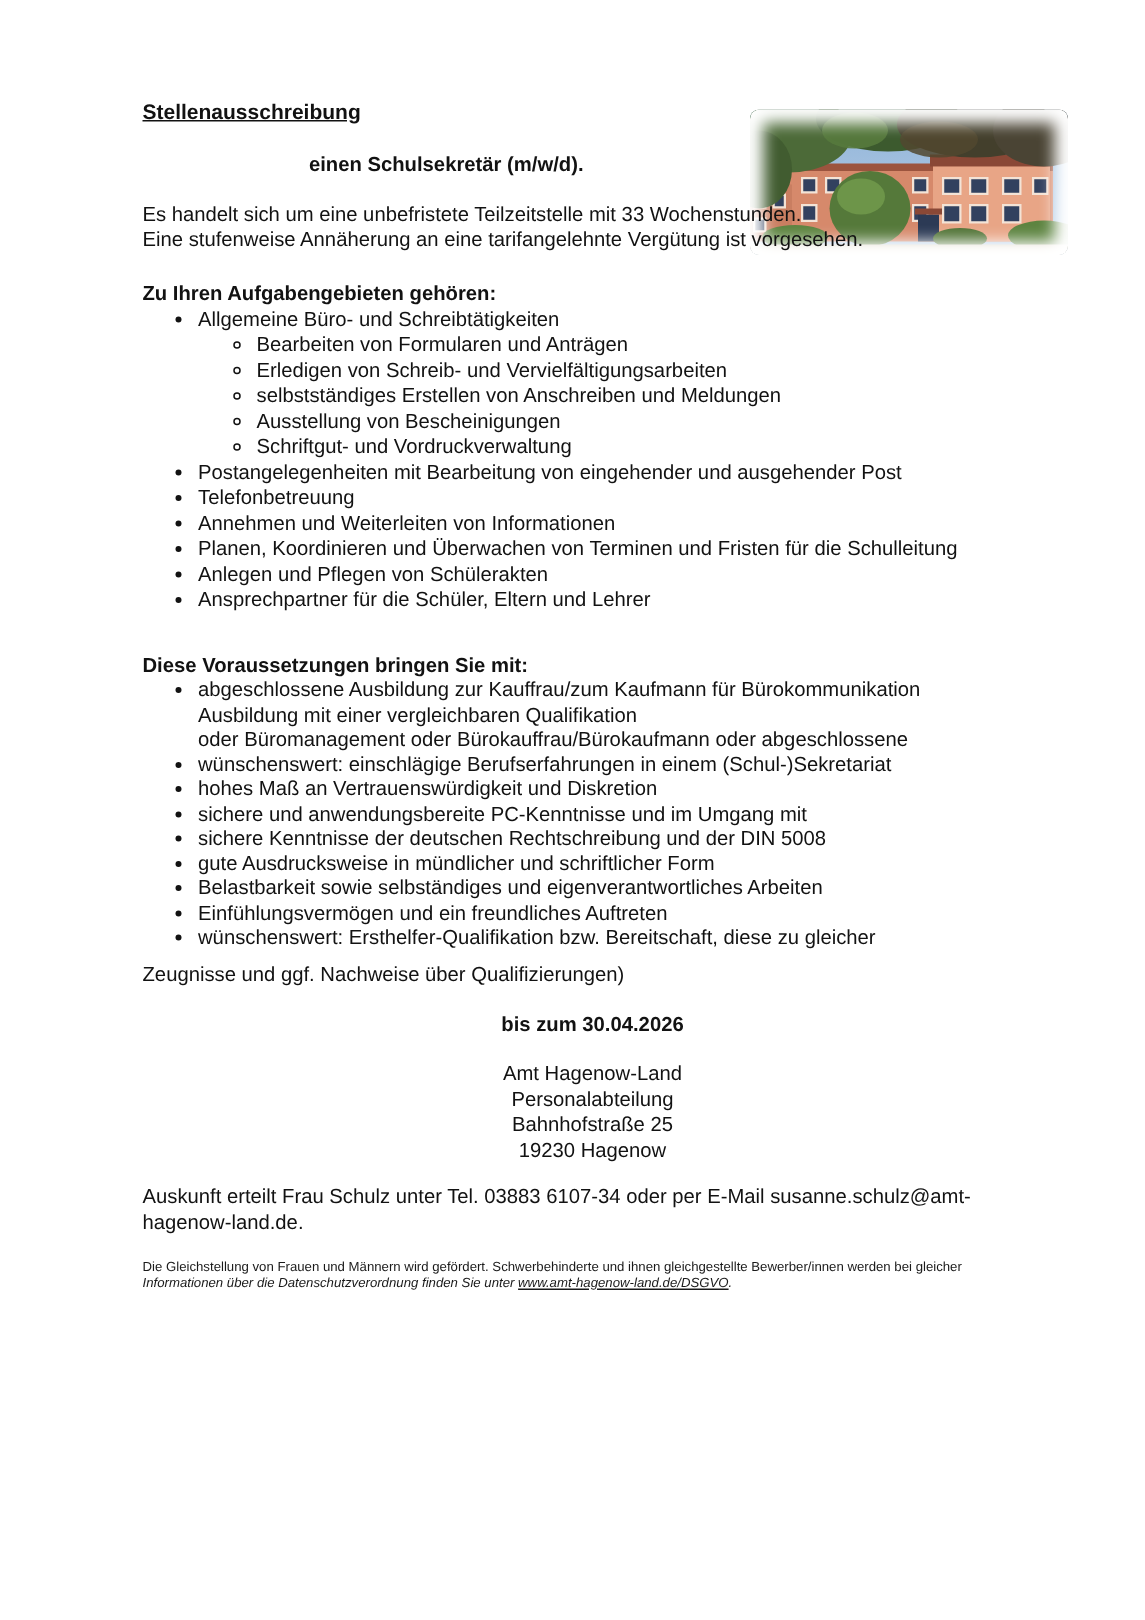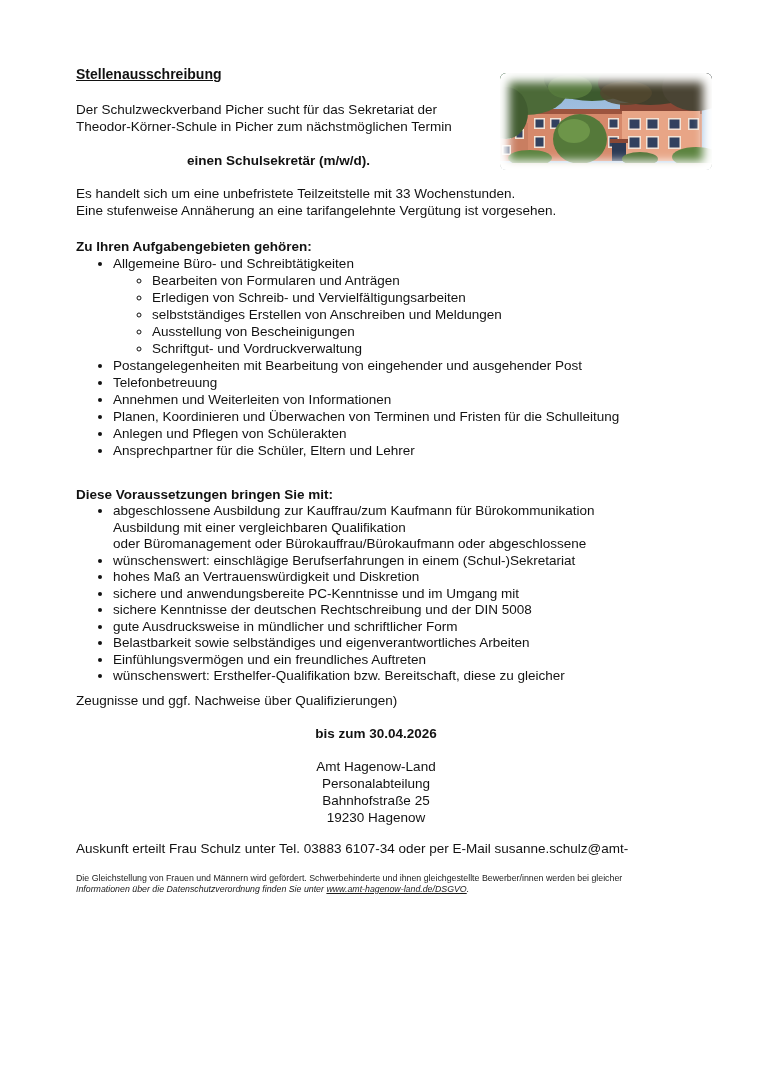--- a/index.html
+++ b/index.html
@@ -2,21 +2,21 @@
 <html><head>
 <meta charset="utf-8">
 <style>
   * { margin:0; padding:0; box-sizing:border-box; }
   html,body { background:#ffffff; }
   body {
     width:763px; height:1080px; position:relative; overflow:hidden;
     font-family:"Liberation Sans", sans-serif;
     font-size:13.5px; line-height:17px; color:#121212;
   }
-  .page { position:absolute; left:76px; top:66px; width:600px; }
+  .page { position:absolute; left:95px; top:66px; width:600px; }
   .ln { white-space:nowrap; }
   .title {
     font-weight:bold; text-decoration:underline; font-size:14px;
     margin-bottom:18px; white-space:nowrap;
   }
   .intro-block { width:405px; }
   .para { margin-bottom:17px; }
   .position-line { width:405px; text-align:center; font-weight:bold; margin-bottom:16px; }
   .terms { margin-bottom:19px; }
   .sec-h { font-weight:bold; white-space:nowrap; }
@@ -123,24 +123,20 @@
     <rect x="0" y="90" width="212" height="7" fill="url(#ground)"></rect>
   </svg>
   <div class="feather"></div>
 </div>
 
 <div class="page">
 
   <div class="title">Stellenausschreibung</div>
 
   <div class="intro-block">
-    <div class="para">
-      <div class="ln">Der Schulzweckverband Picher sucht für das Sekretariat der</div>
-      <div class="ln">Theodor-Körner-Schule in Picher zum nächstmöglichen Termin</div>
-    </div>
     <div class="position-line">einen Schulsekretär (m/w/d).</div>
   </div>
 
   <div class="para terms">
     <div class="ln">Es handelt sich um eine unbefristete Teilzeitstelle mit 33 Wochenstunden.</div>
     <div class="ln">Eine stufenweise Annäherung an eine tarifangelehnte Vergütung ist vorgesehen.</div>
   </div>
 
   <div class="tasks">
     <div class="sec-h">Zu Ihren Aufgabengebieten gehören:</div>
@@ -194,20 +190,21 @@
 
   <div class="address">
     <div class="ln">Amt Hagenow-Land</div>
     <div class="ln">Personalabteilung</div>
     <div class="ln">Bahnhofstraße 25</div>
     <div class="ln">19230 Hagenow</div>
   </div>
 
   <div class="contact">
     <div class="ln">Auskunft erteilt Frau Schulz unter Tel. 03883 6107-34 oder per E-Mail susanne.schulz@amt-</div>
+    <div class="ln">hagenow-land.de.</div>
   </div>
 
   <div class="footer">
     <div class="ln">Die Gleichstellung von Frauen und Männern wird gefördert. Schwerbehinderte und ihnen gleichgestellte Bewerber/innen werden bei gleicher</div>
     <div class="privacy ln"><span>Informationen über die Datenschutzverordnung finden Sie unter </span><span class="link">www.amt-hagenow-land.de/DSGVO</span><span>.</span></div>
   </div>
 
 </div>
 
 </body></html>

